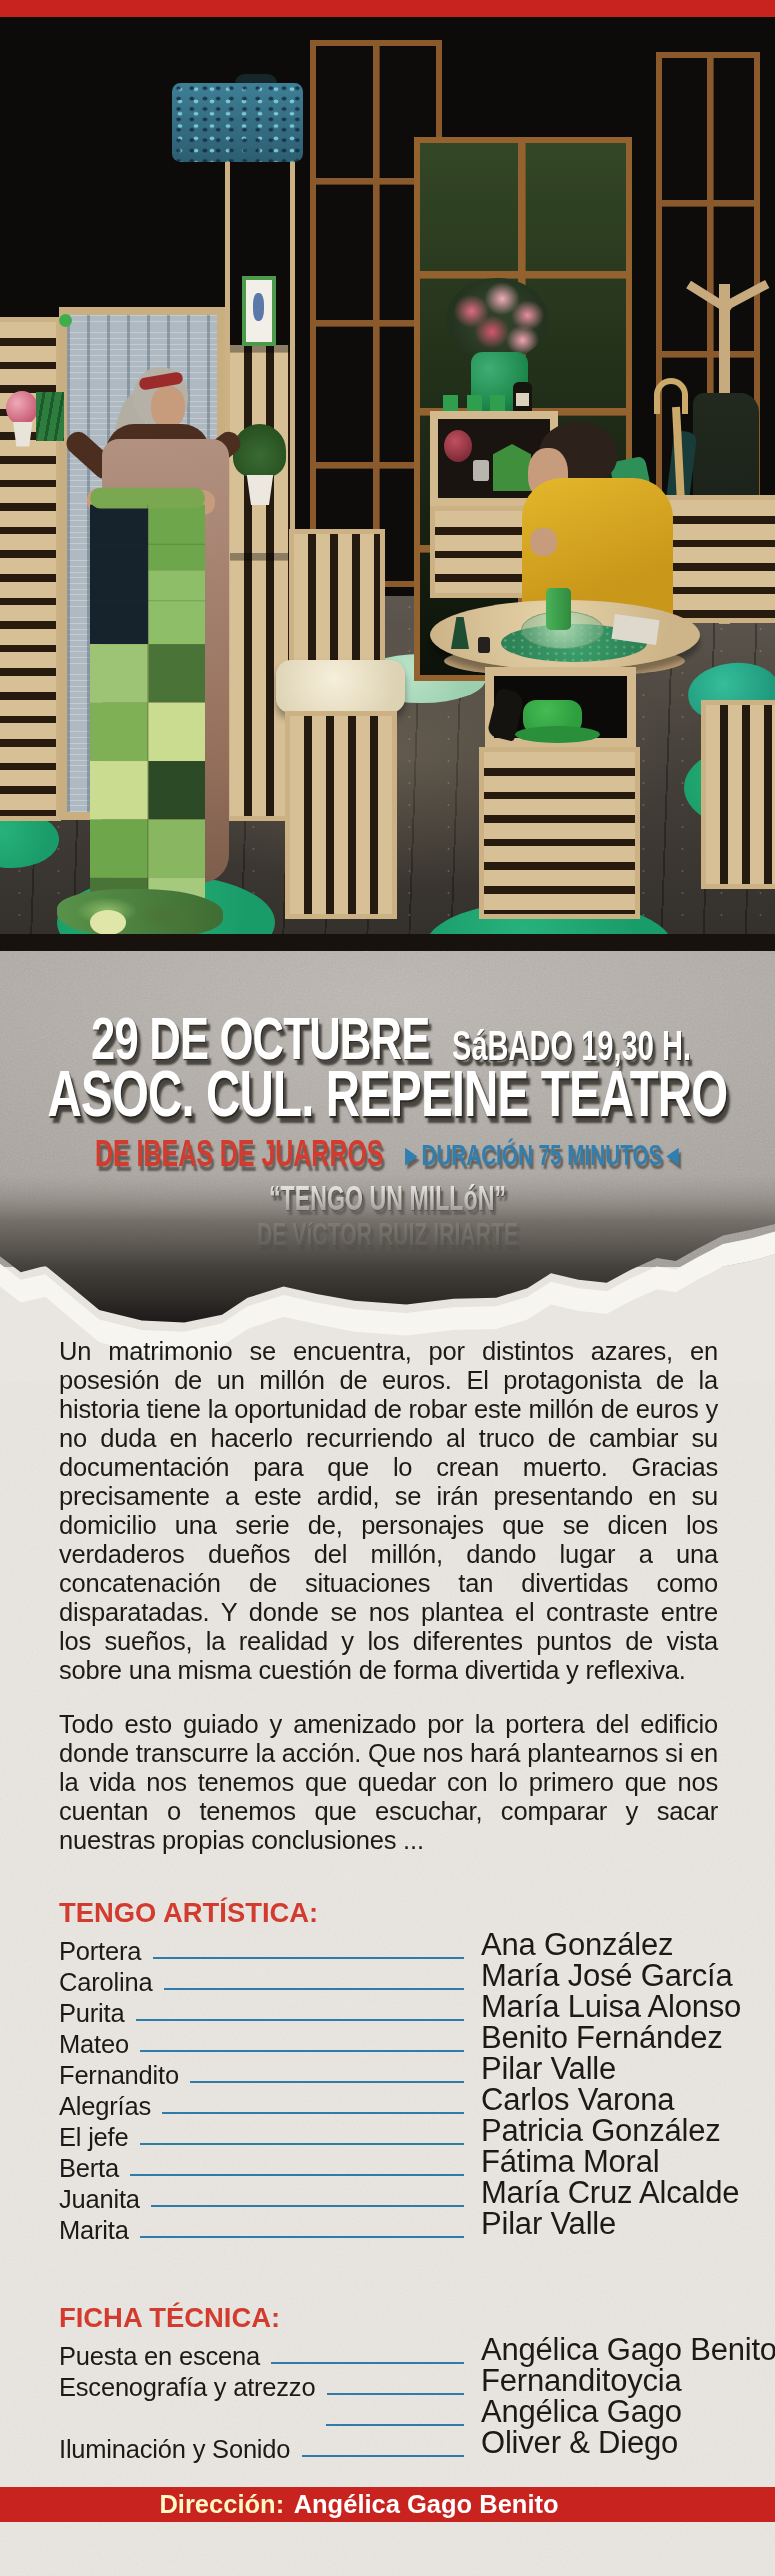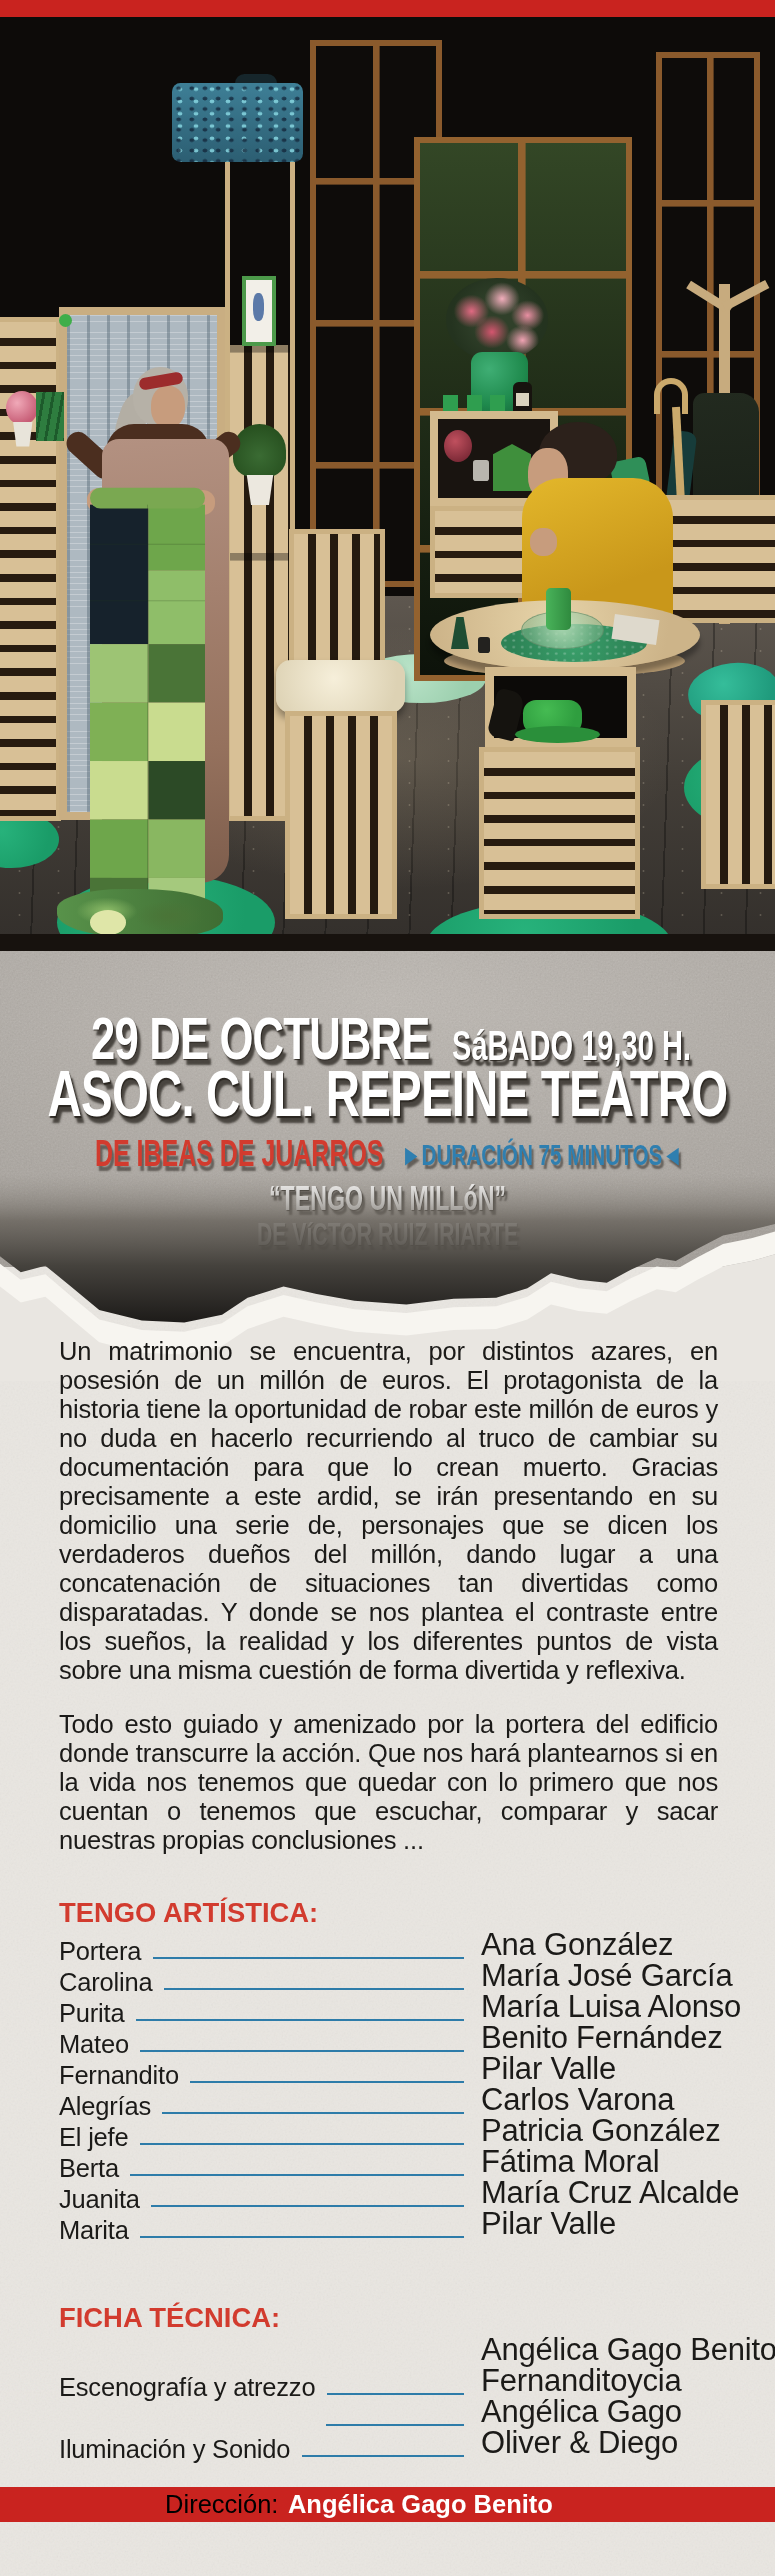--- a/index.html
+++ b/index.html
@@ -55,21 +55,21 @@
   .fhead{font-size:27.4px;font-weight:bold;color:var(--accent-red,#d23b2e);margin:0 0 4.7px 0;}
   .crow{position:relative;height:31px;display:flex;align-items:flex-end;color:#1b1a18;}
   .cleft{display:flex;align-items:flex-end;width:405px;}
   .role{font-size:25.5px;line-height:28px;white-space:nowrap;letter-spacing:-0.2px;}
   .rule{flex:1;height:0;border-bottom:2.8px solid var(--rule-blue,#2e7ca9);margin:0 0 5.7px 11.3px;}
   .cname{position:absolute;left:422px;bottom:1.9px;font-size:31px;white-space:nowrap;letter-spacing:-0.2px;}
   .ficha-tec .crow:nth-child(3) .rule{margin-left:267px;}
   
   .dirbar{position:absolute;left:0;top:2487px;width:775px;height:35px;background:var(--bar-red,#c9231f);
     display:flex;align-items:center;justify-content:center;padding-right:57px;}
-  .dirbar .lbl{font-size:25.5px;font-weight:normal;color:#000000;}
+  .dirbar .lbl{font-size:25.5px;font-weight:bold;color:#fef9c3;}
   .dirbar .val{font-size:25.5px;font-weight:bold;color:#fff;margin-left:9.5px;}
 </style>
 </head>
 <body>
 
 <div class="poster">
 
   <div class="topbar"></div>
 
   <div class="photo">
@@ -341,20 +341,24 @@
           </div>
           <span class="cname">Pilar Valle</span>
         </div>
     </div>
   </div>
 
   <div class="ficha ficha-tec">
     <div class="fhead">FICHA TÉCNICA:</div>
     <div>
       <div class="crow">
+          <div class="cleft">
+            <span class="role">Puesta en escena</span>
+            <span class="rule"></span>
+          </div>
           <span class="cname">Angélica Gago Benito</span>
         </div>
       <div class="crow">
           <div class="cleft">
             <span class="role">Escenografía y atrezzo</span>
             <span class="rule"></span>
           </div>
           <span class="cname">Fernanditoycia</span>
         </div>
       <div class="crow">

